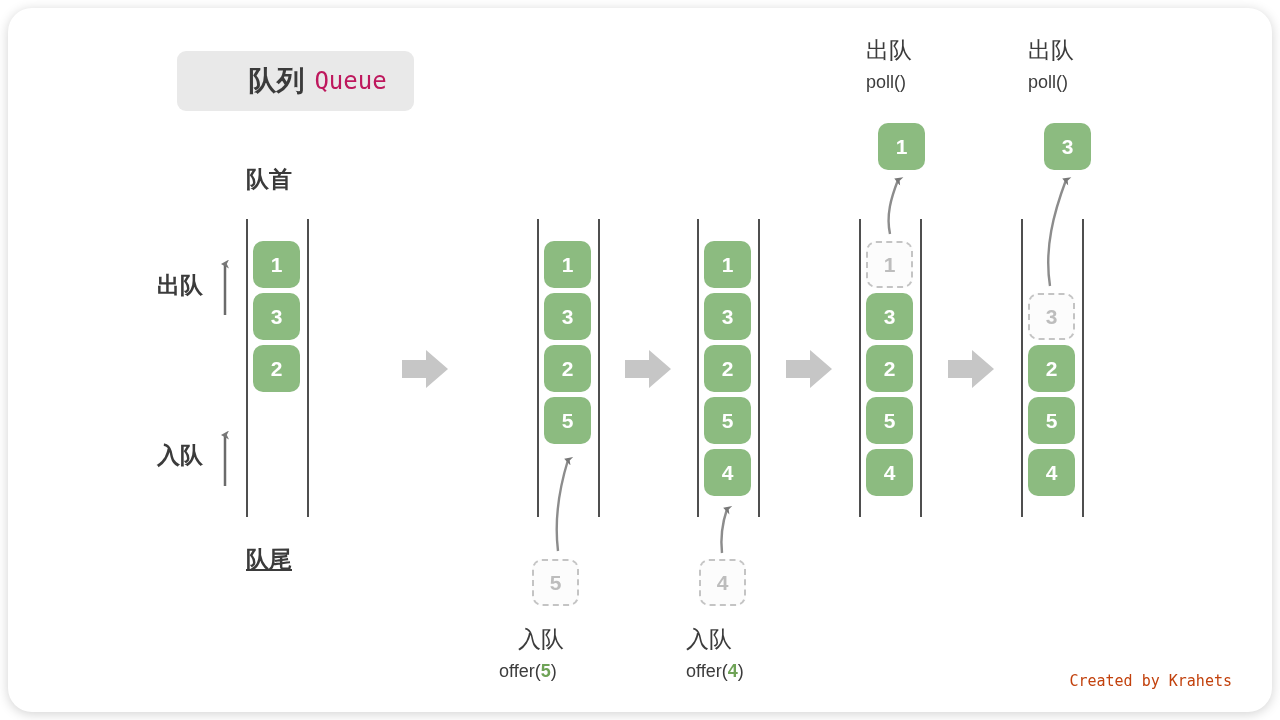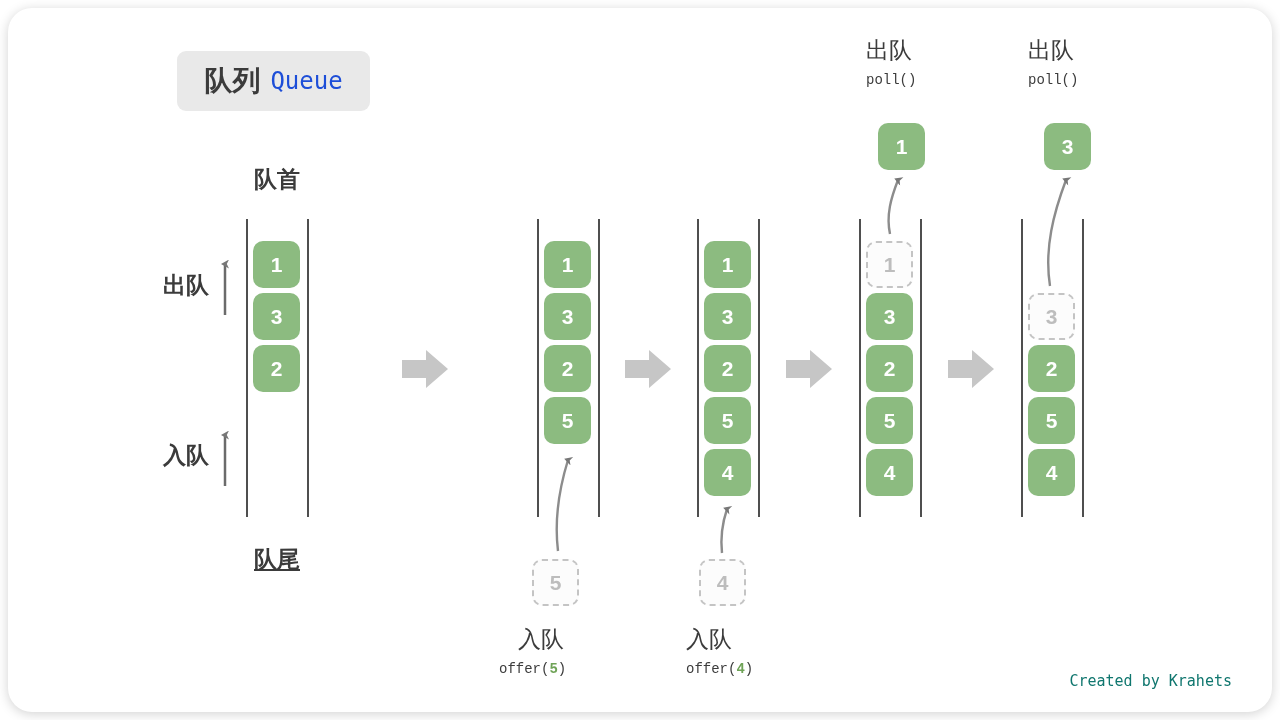--- a/index.html
+++ b/index.html
@@ -3,37 +3,37 @@
 <meta charset="utf-8">
 <style>
   html,body{margin:0;padding:0;background:#ffffff;}
   body{width:1280px;height:720px;position:relative;overflow:hidden;
        font-family:"Liberation Sans","DejaVu Sans",sans-serif;}
   .card{position:absolute;left:8px;top:8px;right:8px;bottom:8px;
         background:#ffffff;border-radius:24px;
         box-shadow:0 2px 12px rgba(0,0,0,0.18);}
   .badge{position:absolute;left:169px;top:43px;width:193px;height:60px;
          background:#e9e9e9;border-radius:9px;display:flex;align-items:center;
-         justify-content:center;gap:10px;}
+         justify-content:center;gap:10px;padding-left:44px;}
   .badge .zh{font-weight:bold;font-size:28px;color:#3b3b3b;}
-  .badge .en{font-family:"DejaVu Sans Mono",monospace;font-size:24px;color:#1d4ed8;}
+  .badge .en{font-family:"DejaVu Sans Mono",monospace;font-size:24px;color:#be185d;}
   .side-label{position:absolute;font-weight:bold;font-size:23px;color:#3b3b3b;
-              width:62px;text-align:center;}
+              width:62px;text-align:left;}
   .op-zh{position:absolute;font-size:23px;color:#3c3c3c;font-weight:500;}
-  .op-code{position:absolute;font-family:Liberation Mono, monospace;
-           font-size:14px;color:#3c3c3c;}
+  .op-code{position:absolute;font-family:Liberation Sans, sans-serif;
+           font-size:18px;color:#3c3c3c;}
   .op-code .arg{font-weight:bold;}
   .vline{position:absolute;width:2px;background:#4f4f4f;}
   .qbox{position:absolute;width:47px;height:47px;border-radius:10px;
         display:flex;align-items:center;justify-content:center;
         font-weight:bold;font-size:21px;box-sizing:border-box;}
   .qbox.green{color:#ffffff;}
   .qbox.dashed{border:2px dashed #c4c4c4;background:#fcfcfc;color:#bdbdbd;}
   .watermark{position:absolute;right:40px;bottom:22px;
-             font-family:"DejaVu Sans Mono",monospace;font-size:15px;color:#0f766e;}
+             font-family:"DejaVu Sans Mono",monospace;font-size:15px;color:#c2410c;}
   svg.overlay{position:absolute;left:0;top:0;width:1280px;height:720px;
               pointer-events:none;}
 </style>
 </head>
 <body>
 
 <div class="card">
 
   <div class="badge">
     <span class="zh">队列</span>

